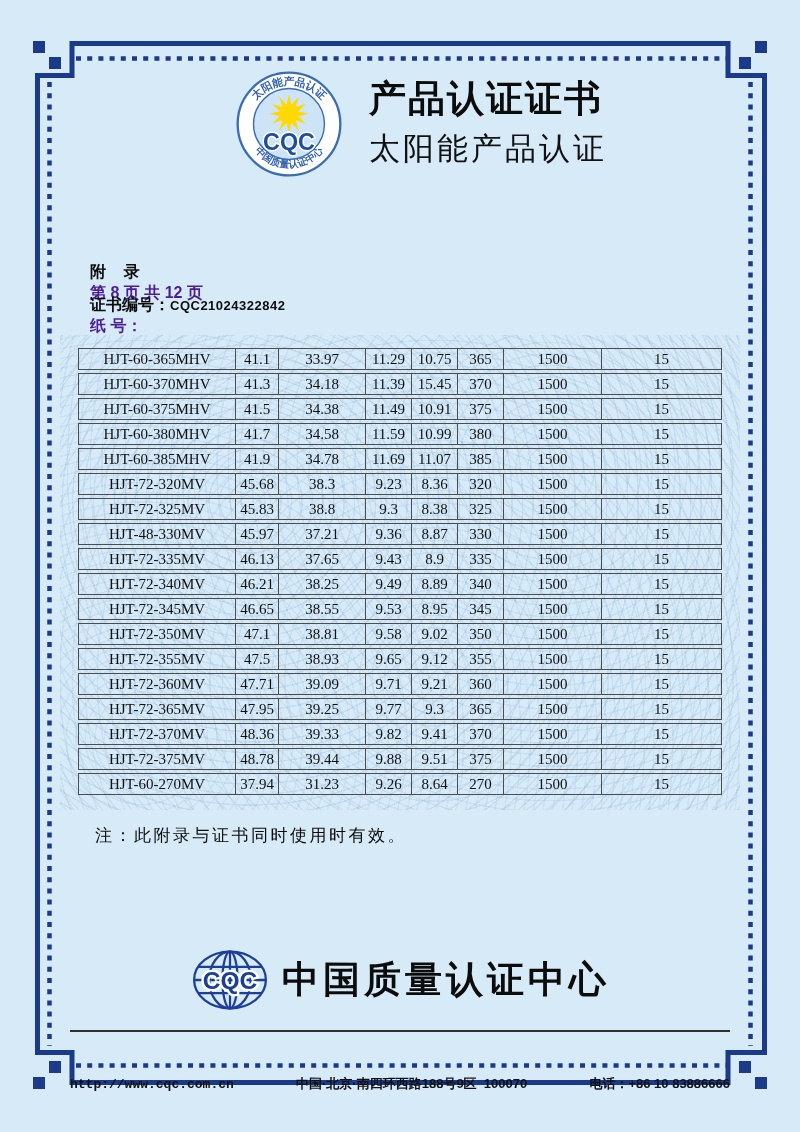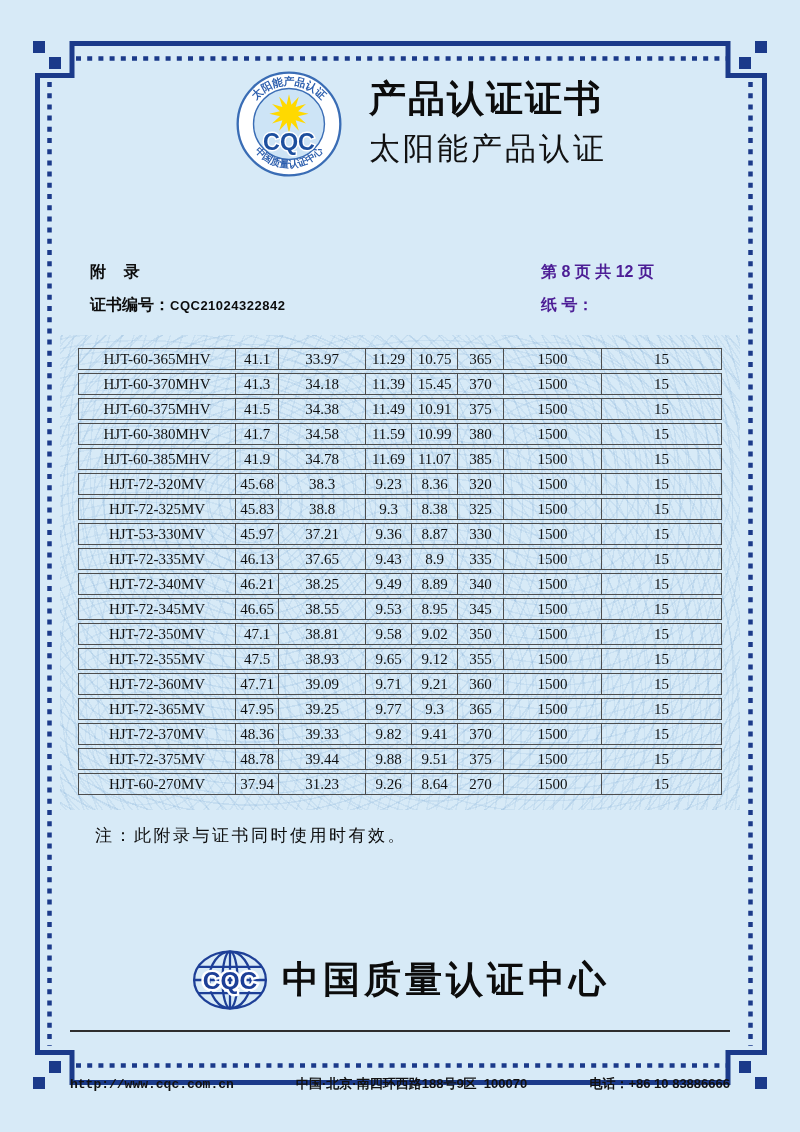--- a/index.html
+++ b/index.html
@@ -21,21 +21,21 @@
   }
 
   
   .cert-header{position:absolute;left:233px;top:68px;display:flex;align-items:center;gap:24px;z-index:2;}
   .titles{display:flex;flex-direction:column;}
   .cert-title{font-size:37px;font-weight:bold;color:#0c0c0c;letter-spacing:2px;line-height:1.15;}
   .cert-subtitle{font-size:31px;font-weight:500;color:#111;letter-spacing:3px;margin-top:7px;}
 
   
   .doc-info{position:absolute;left:90px;top:262px;width:601px;z-index:2;}
-  .doc-row{display:flex;justify-content:space-between;align-items:baseline;height:33px;}
+  .doc-row{display:flex;justify-content:space-between;align-items:baseline;height:33px;flex-direction:column;}
   .doc-left{font-size:16px;font-weight:bold;color:#0c0c0c;white-space:pre;}
   .doc-right{width:150px;font-size:16px;font-weight:bold;color:#4c1d95;white-space:pre;}
   .cert-no-value{font-size:13px;font-weight:bold;letter-spacing:0.5px;}
 
   
   .spec-table-wrap{position:absolute;left:78px;top:345px;width:644px;z-index:1;}
   table.spec{border-collapse:separate;border-spacing:0 3px;width:644px;table-layout:fixed;}
   table.spec td{
     height:20px;padding:0 2px;
     border-top:1px solid #4d4d4d;border-bottom:1px solid #4d4d4d;border-left:1px solid #4d4d4d;
@@ -201,21 +201,21 @@
           <td>HJT-72-325MV</td>
           <td>45.83</td>
           <td>38.8</td>
           <td>9.3</td>
           <td>8.38</td>
           <td>325</td>
           <td>1500</td>
           <td>15</td>
         </tr>
           <tr>
-          <td>HJT-53-330MV</td>
+          <td>HJT-48-330MV</td>
           <td>45.97</td>
           <td>37.21</td>
           <td>9.36</td>
           <td>8.87</td>
           <td>330</td>
           <td>1500</td>
           <td>15</td>
         </tr>
           <tr>
           <td>HJT-72-335MV</td>

